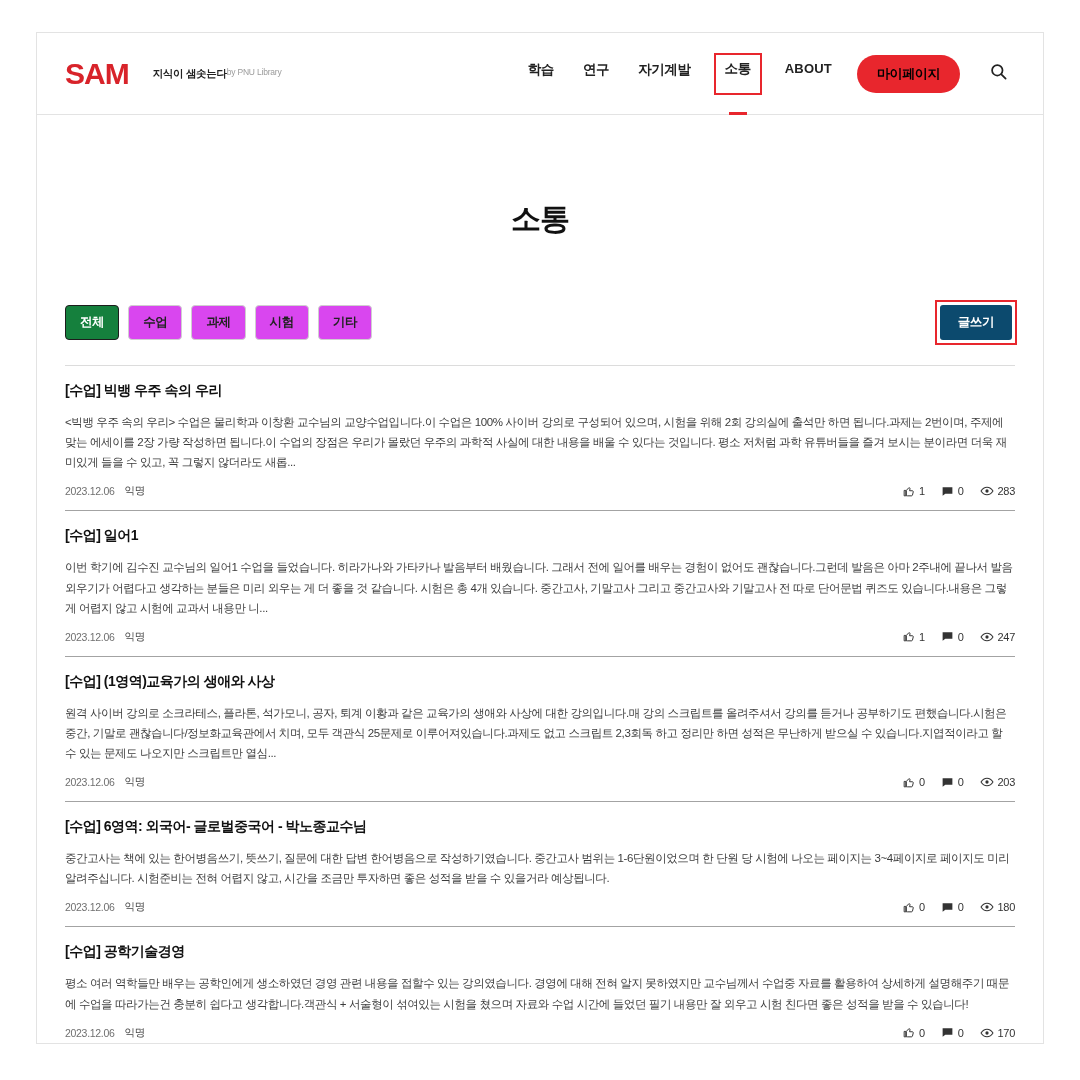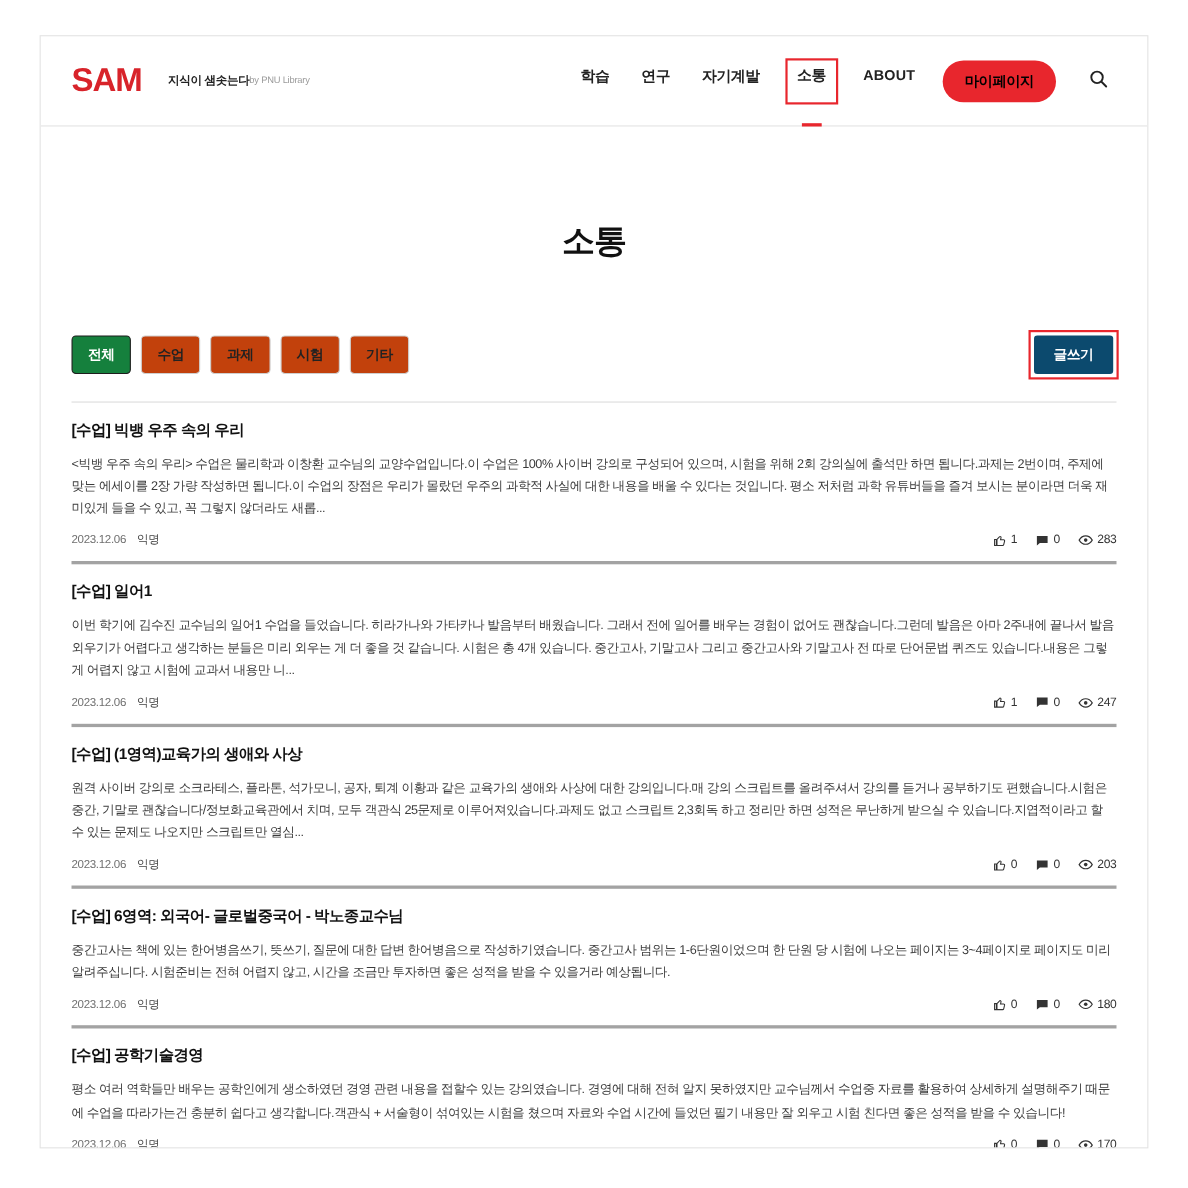--- a/index.html
+++ b/index.html
@@ -144,21 +144,21 @@
     margin: 62px 28px 0 28px;
   }
   .chips { display: flex; gap: 9px; }
   .chip {
     min-width: 54px;
     text-align: center;
     font-size: 12.5px;
     font-weight: 700;
     letter-spacing: -0.4px;
     color: #222222;
-    background: #c2410c;
+    background: #d946ef;
     border: 1px solid #cfcfcf;
     border-radius: 4px;
     padding: 8px 14px;
     cursor: pointer;
     font-family: "Liberation Sans", sans-serif;
   }
   .chip.selected {
     background: #15803d;
     border-color: #1d1d1d;
     color: #ffffff;
@@ -180,21 +180,21 @@
     cursor: pointer;
     font-family: "Liberation Sans", sans-serif;
   }
 
   
   .post-list {
     margin: 22px 28px 0 28px;
     border-top: 1px solid #dcdcdc;
   }
   .post {
-    border-bottom: 3px solid #a3a3a3;
+    border-bottom: 1px solid #a3a3a3;
     padding: 16px 0 12px 0;
   }
   .post-title {
     font-size: 14px;
     font-weight: 800;
     color: #111111;
     letter-spacing: -0.5px;
     margin-bottom: 12px;
     cursor: pointer;
   }

